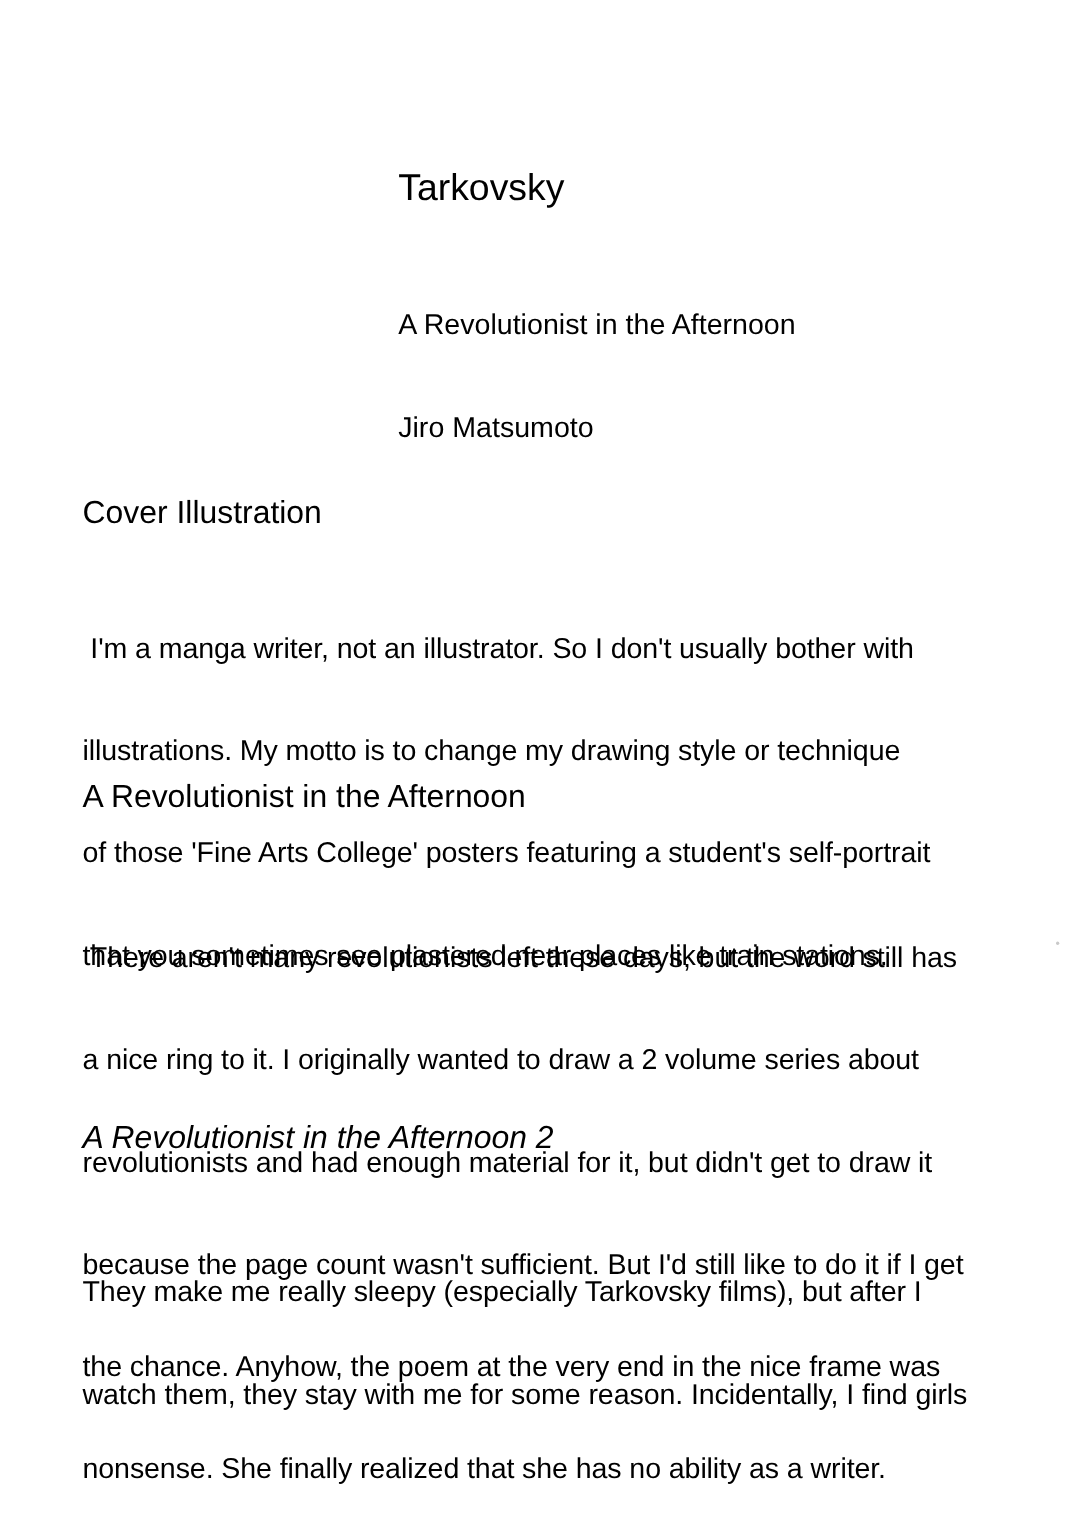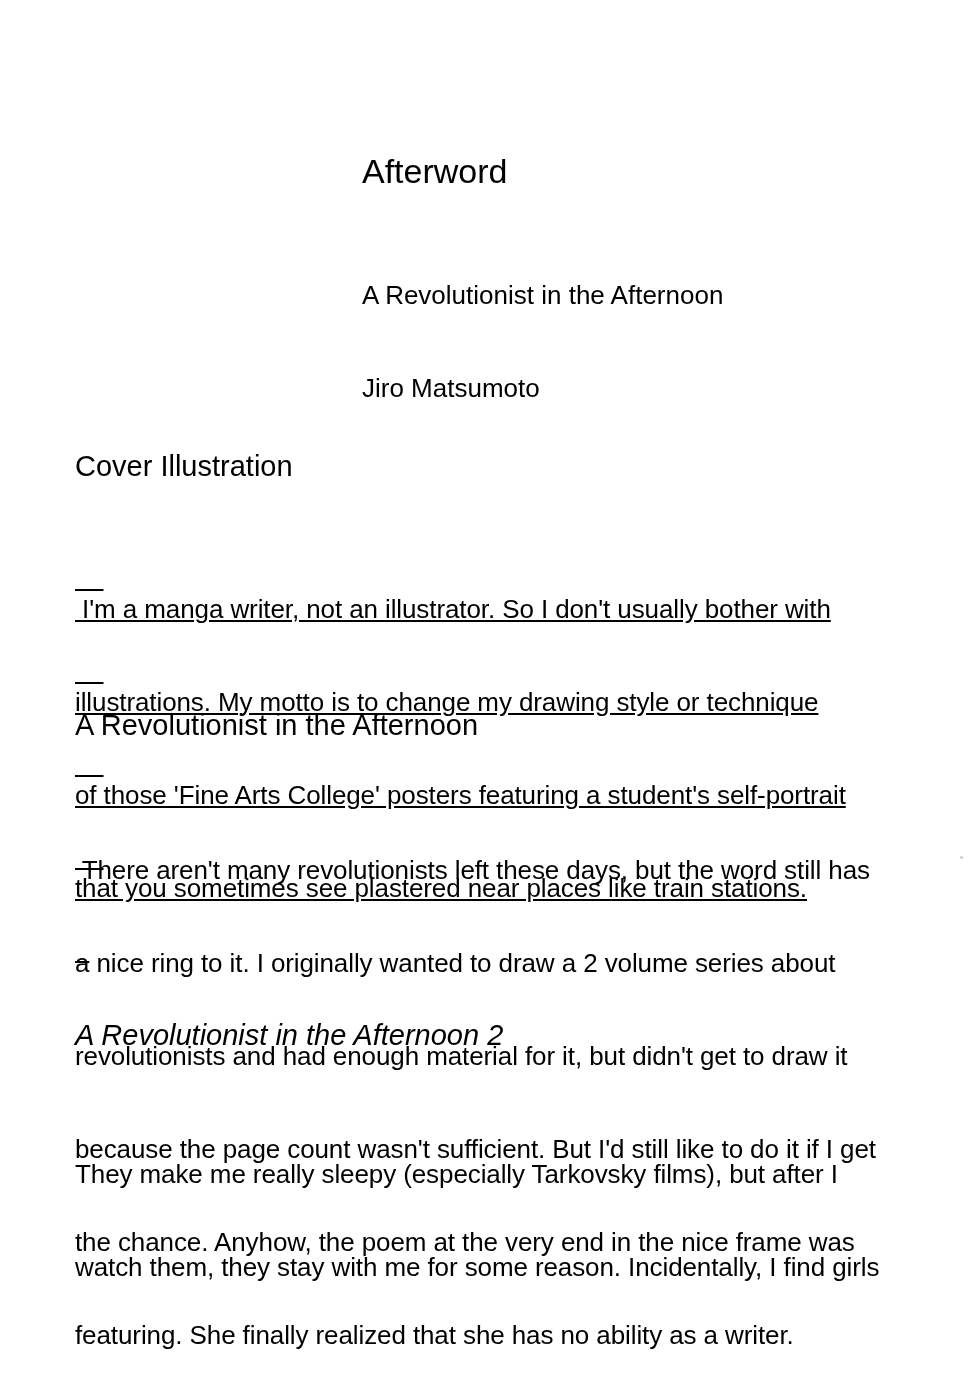--- a/index.html
+++ b/index.html
@@ -44,40 +44,40 @@
   .heading-2 { top: 705px; }
   .heading-3 { top: 1015px; font-style: italic; }
   .paragraph {
     position: absolute;
     left: 75px;
     font-size: 26px;
     line-height: 31px;
     white-space: pre;
     letter-spacing: -0.1px;
   }
-  .para-1 { top: 532px; text-decoration: underline; }
+  .para-1 { top: 512px; }
   .para-2 { top: 793px; }
   .para-3 { top: 1097px; }
   .line { white-space: pre; }
   .scan-speck {
     position: absolute;
     left: 960px;
     top: 856px;
     width: 3px;
     height: 3px;
     border-radius: 50%;
     background: #c9c9c9;
   }
 </style>
 </head>
 <body>
 
 <div class="page">
 
-  <div class="doc-title">Afterword</div>
+  <div class="doc-title">Tarkovsky</div>
 
   <div class="credit-block">
     <div class="line">A Revolutionist in the Afternoon</div>
     <div class="line">Jiro Matsumoto</div>
   </div>
 
   <div class="section-heading heading-1">Cover Illustration</div>
   <div class="paragraph para-1">
     <div class="line"> I'm a manga writer, not an illustrator. So I don't usually bother with</div>
     <div class="line">illustrations. My motto is to change my drawing style or technique</div>
@@ -85,21 +85,21 @@
     <div class="line">that you sometimes see plastered near places like train stations.</div>
   </div>
 
   <div class="section-heading heading-2">A Revolutionist in the Afternoon</div>
   <div class="paragraph para-2">
     <div class="line"> There aren't many revolutionists left these days, but the word still has</div>
     <div class="line">a nice ring to it. I originally wanted to draw a 2 volume series about</div>
     <div class="line">revolutionists and had enough material for it, but didn't get to draw it</div>
     <div class="line">because the page count wasn't sufficient. But I'd still like to do it if I get</div>
     <div class="line">the chance. Anyhow, the poem at the very end in the nice frame was</div>
-    <div class="line">featuring. She finally realized that she has no ability as a writer.</div>
+    <div class="line">nonsense. She finally realized that she has no ability as a writer.</div>
   </div>
 
   <div class="section-heading heading-3">A Revolutionist in the Afternoon 2</div>
   <div class="paragraph para-3">
     <div class="line">They make me really sleepy (especially Tarkovsky films), but after I</div>
     <div class="line">watch them, they stay with me for some reason. Incidentally, I find girls</div>
     
     
     
     

